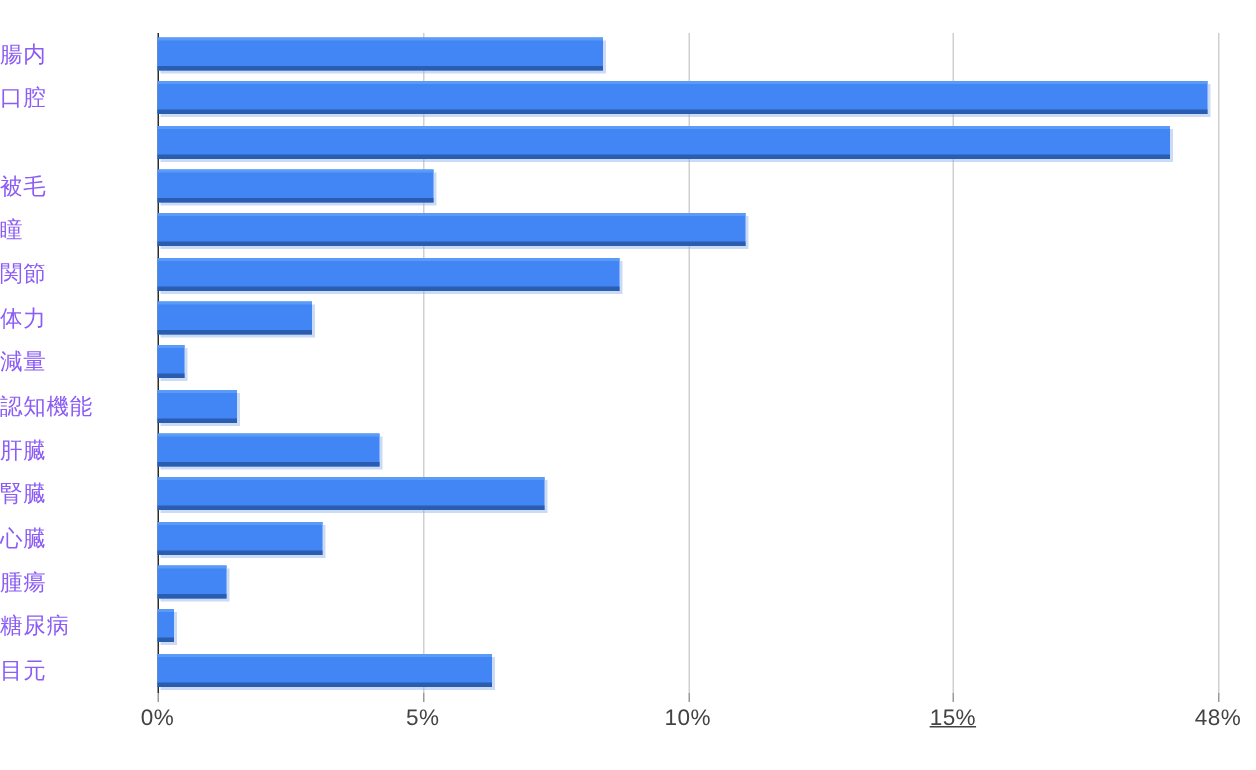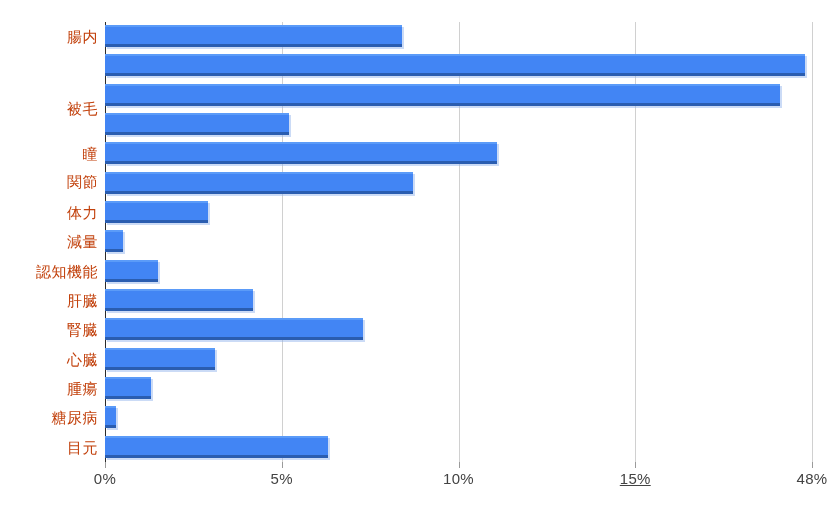--- a/index.html
+++ b/index.html
@@ -91,23 +91,23 @@
     top: 22px;
     width: 98px;
     height: 440px;
   }
   .cat-label {
     position: absolute;
     right: 0;
     width: 98px;
     height: 29.1px;
     line-height: 29.1px;
-    text-align: right;
+    text-align: left;
     font-size: 15px;
-    color: #c2410c;
+    color: #8b5cf6;
     white-space: nowrap;
     letter-spacing: 0.5px;
   }
 
   
   .x-labels {
     position: absolute;
     left: 0;
     top: 470px;
     width: 837px;
@@ -123,21 +123,22 @@
     letter-spacing: 0.3px;
   }
 </style>
 </head>
 <body>
 
 <div id="chart-root">
 
   <div class="cat-labels">
       <div class="cat-label" style="top: 0px;">腸内</div>
-      <div class="cat-label" style="top: 72px;">被毛</div>
+      <div class="cat-label" style="top: 29.3333px;">口腔</div>
+      <div class="cat-label" style="top: 88px;">被毛</div>
       <div class="cat-label" style="top: 117.333px;">瞳</div>
       <div class="cat-label" style="top: 146.667px; font-family: Liberation Mono, monospace;">関節</div>
       <div class="cat-label" style="top: 176px;">体力</div>
       <div class="cat-label" style="top: 205.333px;">減量</div>
       <div class="cat-label" style="top: 234.667px;">認知機能</div>
       <div class="cat-label" style="top: 264px;">肝臓</div>
       <div class="cat-label" style="top: 293.333px;">腎臓</div>
       <div class="cat-label" style="top: 322.667px; padding-left: 36px;">心臓</div>
       <div class="cat-label" style="top: 352px;">腫瘍</div>
       <div class="cat-label" style="top: 381.333px;">糖尿病</div>

